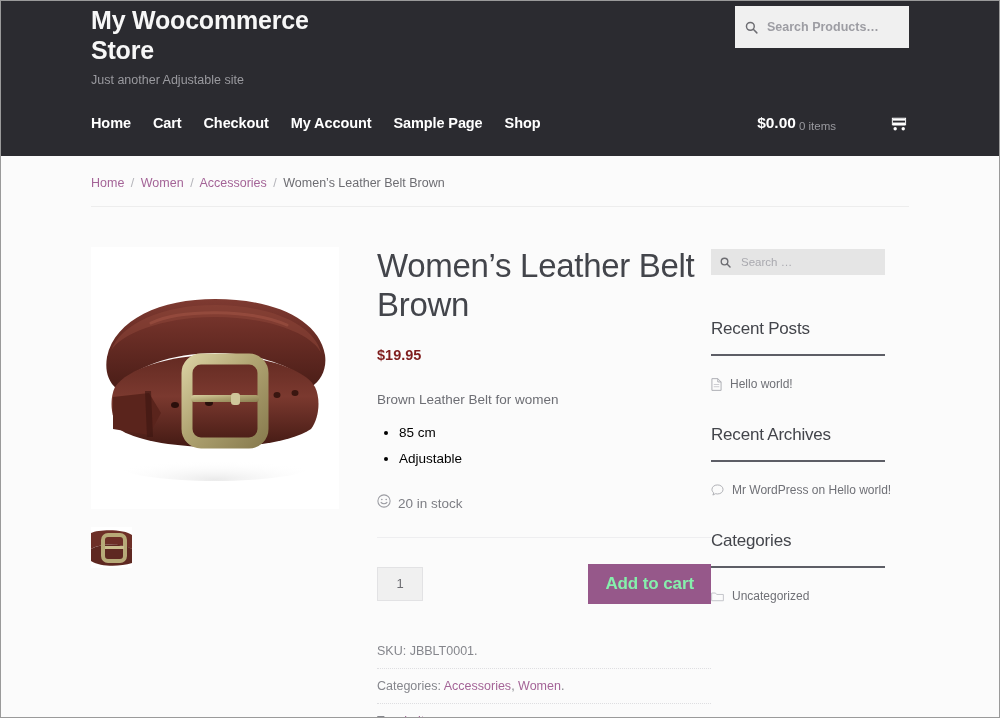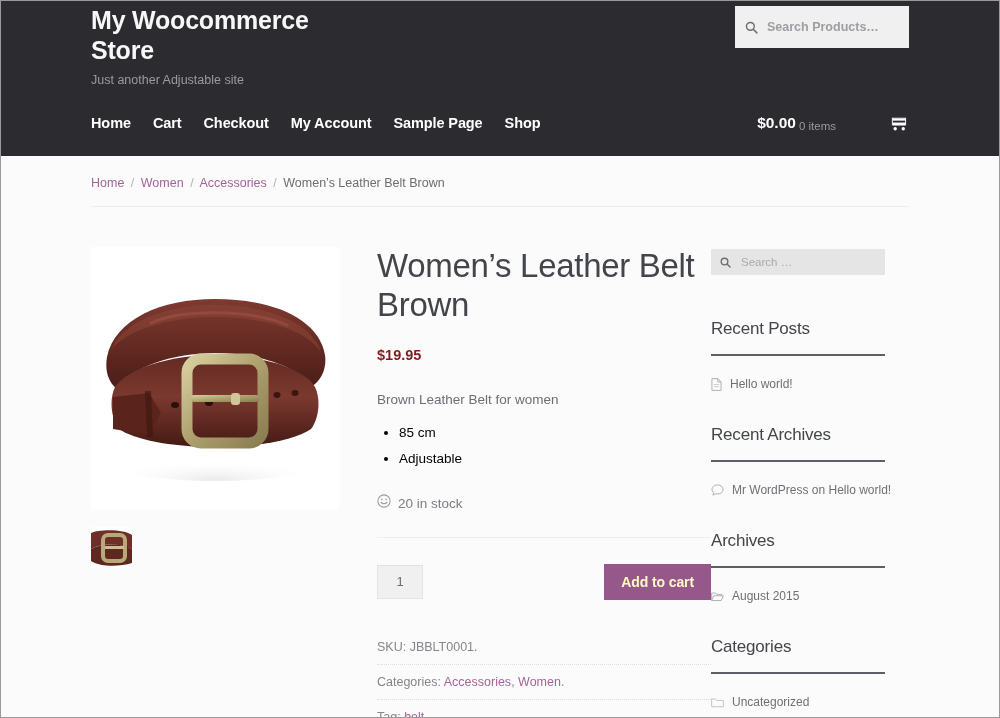--- a/index.html
+++ b/index.html
@@ -136,23 +136,23 @@
     justify-content:space-between;
   }
   .qty {
     width:46px; height:34px;
     background:#f0f0f0; border:1px solid #e2e2e4;
     text-align:center; color:#6d6d72;
     font-family:"Liberation Sans", sans-serif;
     font-size:13px; outline:none;
   }
   .add-to-cart {
-    background:#96588a; color:#fef9c3;
+    background:#96588a; color:#86efac;
     border:0; padding:10px 17px;
-    font-size:14px; font-weight:bold;
+    font-size:17px; font-weight:bold;
     font-family:"Liberation Sans", sans-serif;
     cursor:pointer; letter-spacing:-0.1px;
   }
 
   .product-meta { margin-top:30px; font-size:12.5px; color:#85868c; }
   .product-meta .meta-row {
     padding:10px 0;
     border-bottom:1px dotted #dedee1;
   }
   .product-meta .meta-row:last-child { border-bottom:0; }
@@ -415,35 +415,20 @@
                   <path d="M7 1 C10.6 1 13 3.2 13 5.9 C13 8.6 10.6 10.8 7 10.8
                            C6.2 10.8 5.5 10.7 4.8 10.5 L2 12 L2.9 9.6
                            C1.7 8.6 1 7.3 1 5.9 C1 3.2 3.4 1 7 1 Z" fill="none" stroke="#a9aab0" stroke-width="1"></path>
                 </svg>
               </span>
               <a href="#">Mr WordPress on Hello world!</a>
             </li>
           </ul>
         </div>
 
-        <div class="widget">
-          <h2 class="widget-title">Archives</h2>
-          <div class="widget-rule"></div>
-          <ul>
-            <li>
-              <span class="wicon">
-                <svg width="13" height="11" viewBox="0 0 14 12">
-                  <path d="M0.6 10.4 V2.2 h4.2 l1.3 1.5 h5.6 V4.9" fill="none" stroke="#a9aab0" stroke-width="1"></path>
-                  <path d="M0.6 10.4 L3 5.2 h10.4 L11 10.4 Z" fill="none" stroke="#a9aab0" stroke-width="1"></path>
-                </svg>
-              </span>
-              <a href="#">August 2015</a>
-            </li>
-          </ul>
-        </div>
 
         <div class="widget">
           <h2 class="widget-title">Categories</h2>
           <div class="widget-rule"></div>
           <ul>
             <li>
               <span class="wicon">
                 <svg width="13" height="11" viewBox="0 0 14 12">
                   <path d="M0.6 10.6 V2.2 h4.2 l1.3 1.6 h7.3 V10.6 Z" fill="none" stroke="#c0c1c6" stroke-width="1"></path>
                 </svg>

